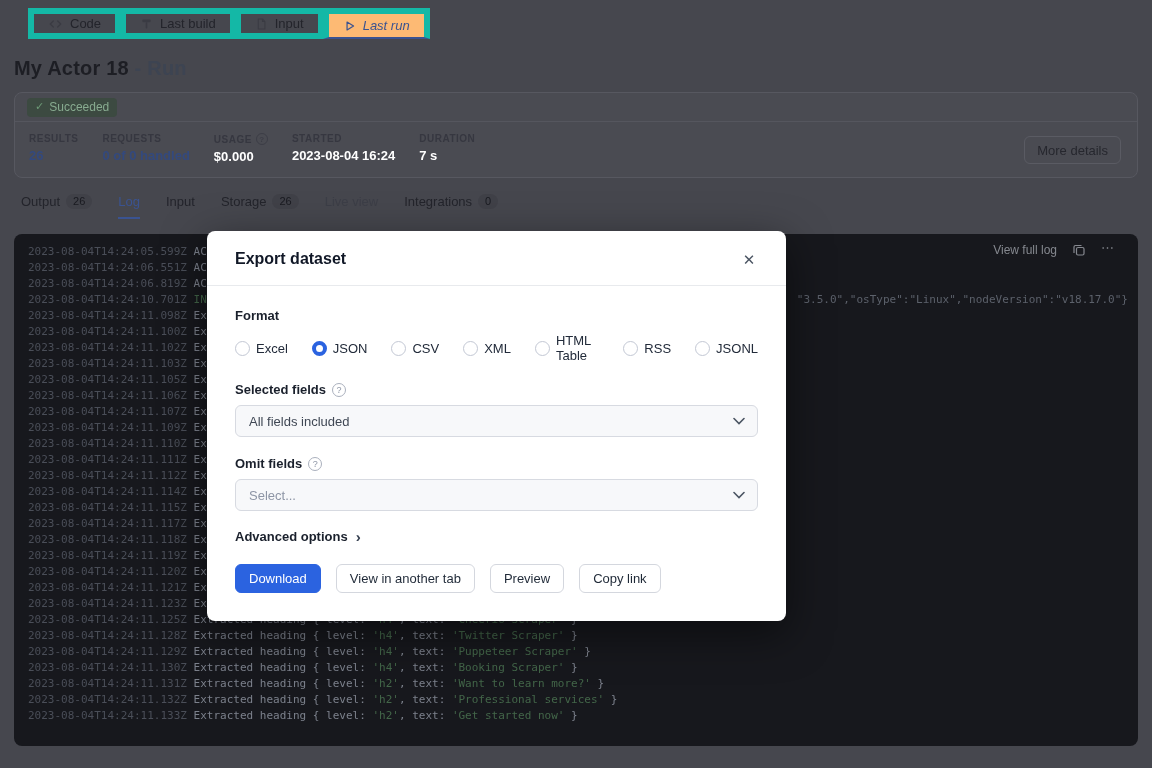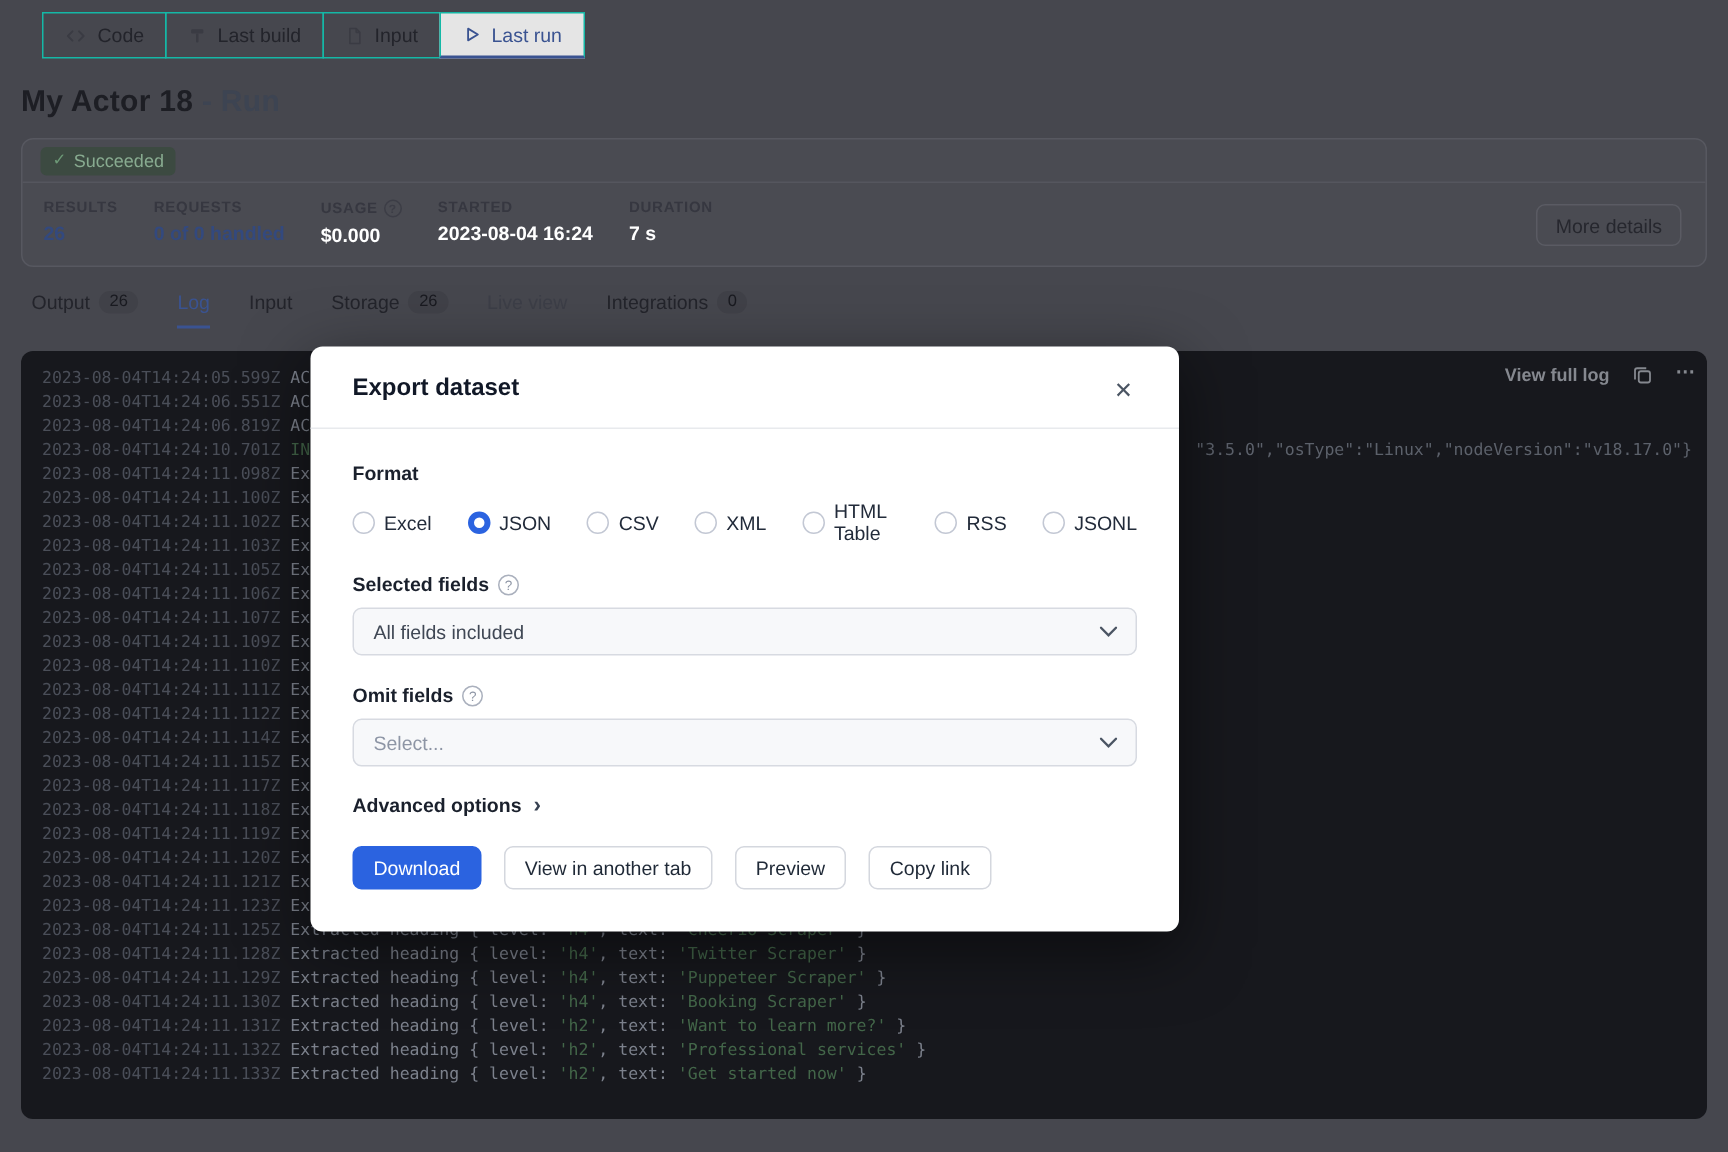--- a/index.html
+++ b/index.html
@@ -9,26 +9,26 @@
     background:#46474e;
     font-family:"Liberation Sans", sans-serif;
     -webkit-font-smoothing:antialiased;
   }
 
   
   .wtabs { display:flex; margin:8px 0 0 28px; }
   .wtab {
     display:flex; align-items:center; gap:7px;
     height:31px; padding:0 14px;
-    border:1px solid #14b8a6; margin-left:-1px;
+    border:6px solid #14b8a6; margin-left:-1px;
     color:#23242b; font-size:13px; cursor:pointer; background:transparent;
   }
   .wtab:first-child { margin-left:0; }
   .wtab .wicon { display:flex; color:#3a3b43; }
-  .wtab.active { color:#3a5391; border-bottom:2px solid #3a5391; background:#e5e5e5; }
+  .wtab.active { color:#3a5391; border-bottom:2px solid #3a5391; background:#fdba74;font-style:italic; }
   .wtab.active .wicon { color:#3a5391; }
 
   
   .header-row { display:flex; justify-content:space-between; align-items:center; margin:18px 14px 0 14px; }
   .page-title { font-size:20px; font-weight:700; color:#1d1e24; margin:0; letter-spacing:.2px; }
   .page-title .run-suffix { color:#3d4452; font-weight:700; }
   .hdr-actions { display:flex; align-items:center; gap:8px; }
   .hbtn {
     height:25px; padding:0 10px; font-size:12px; color:#23242b;
     border:1px solid #5a5b63; border-radius:6px; background:transparent;
@@ -71,21 +71,21 @@
     background:#404148; color:#191a20; font-size:11px; font-weight:500;
     padding:1px 7px 2px 7px; border-radius:9px;
   }
 
   
   .log-panel {
     position:relative; margin:16px 14px 0 14px; height:512px;
     background:#17181d; border-radius:8px; overflow:hidden;
     padding:10px 0 0 14px;
   }
-  .log-toolbar { position:absolute; top:9px; right:8px; display:flex; align-items:flex-start; gap:15px; z-index:2;font-weight:bold; }
+  .log-toolbar { position:absolute; top:9px; right:24px; display:flex; align-items:flex-start; gap:15px; z-index:2; }
   .view-full-log { font-size:12px; color:#85888f; cursor:pointer; }
   .copy-icon { display:flex; color:#85888f; cursor:pointer; }
   .log-menu { color:#85888f; font-size:13px; cursor:pointer; line-height:10px; }
   .log-lines { font-family:"DejaVu Sans Mono", monospace; font-size:11px; line-height:16px; }
   .log-line { position:relative; height:16px; white-space:pre; }
   .log-ts { color:#4a4e58; }
   .lp-m { color:#7c818c; }
   .lp-s { color:#436649; }
   .lp-i { color:#436649; }
   .log-right { position:absolute; right:10px; top:0; color:#5c616b; }

